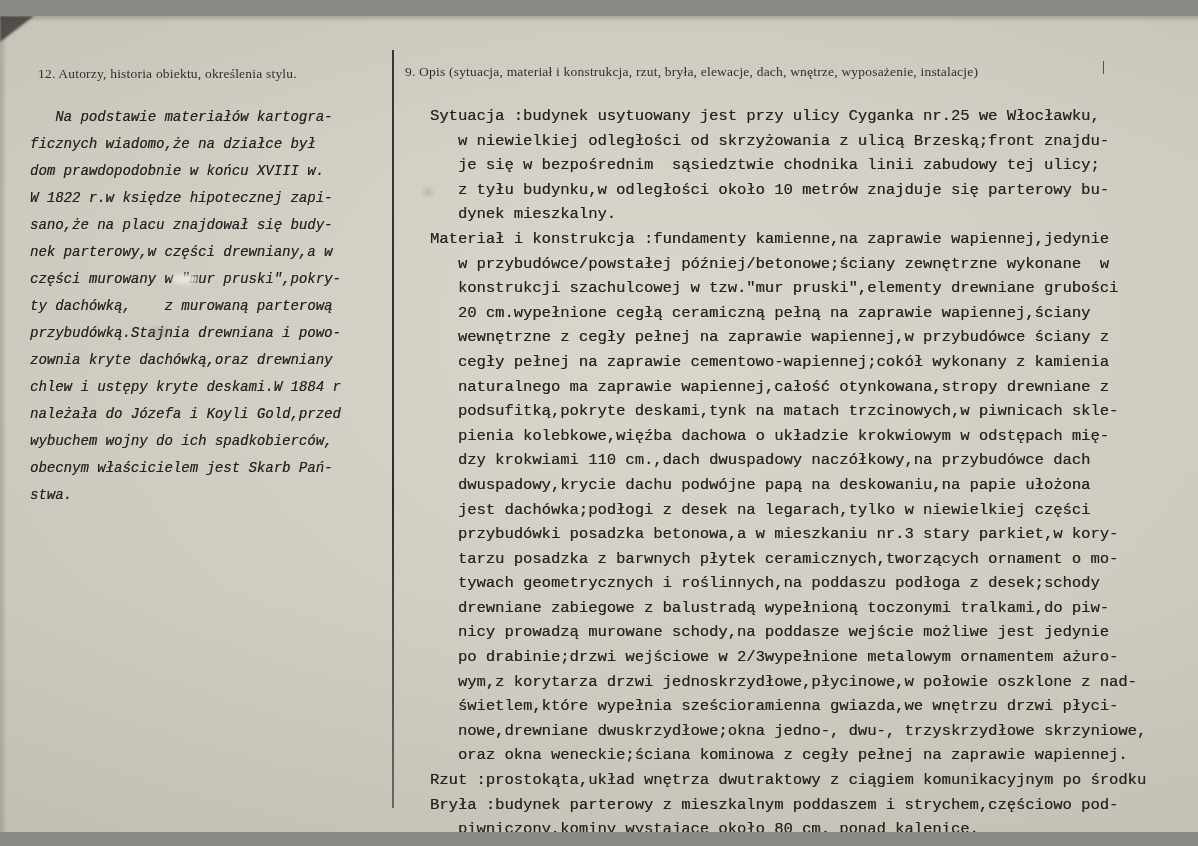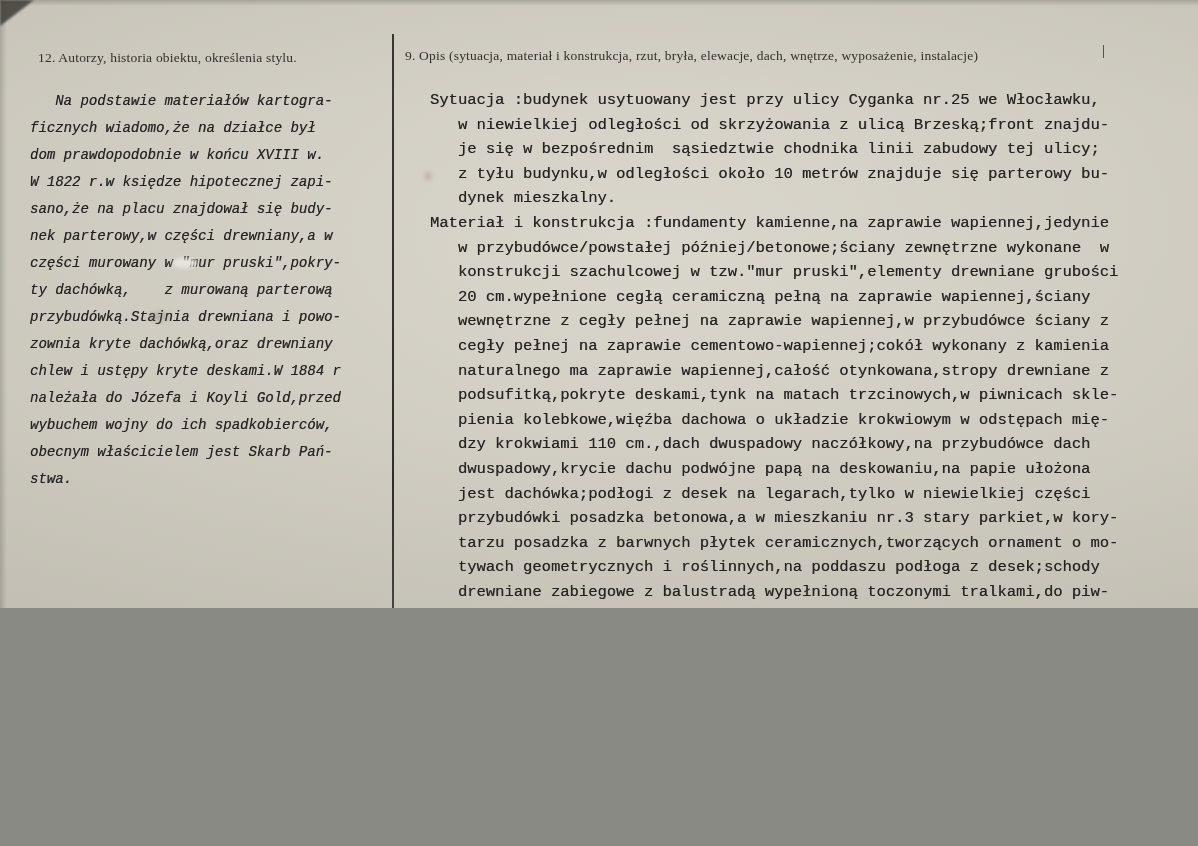--- a/index.html
+++ b/index.html
@@ -4,22 +4,22 @@
 <title>Karta ewidencyjna — skan</title>
 <style>
   html, body {
     margin: 0;
     padding: 0;
     background: #8a8a84;
   }
   .scan-page {
     position: relative;
     width: 1198px;
-    height: 608px;
-    margin: 0 auto;
+    height: 816px;
+    margin: 16px auto;
     overflow: hidden;
     background:
       radial-gradient(ellipse at 55% 40%, rgba(255,255,255,0.10), rgba(0,0,0,0.06) 95%),
       linear-gradient(180deg, #d2cec2 0%, #d6d2c6 18%, #d5d1c5 70%, #cfcbbf 100%);
     font-family: "Liberation Mono", "DejaVu Sans Mono", monospace;
     color: #262420;
   }
   
   .corner-shadow {
     position: absolute;

